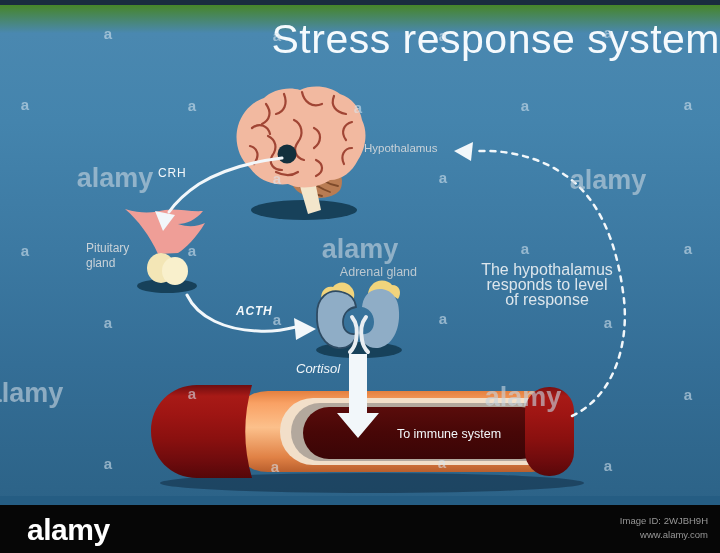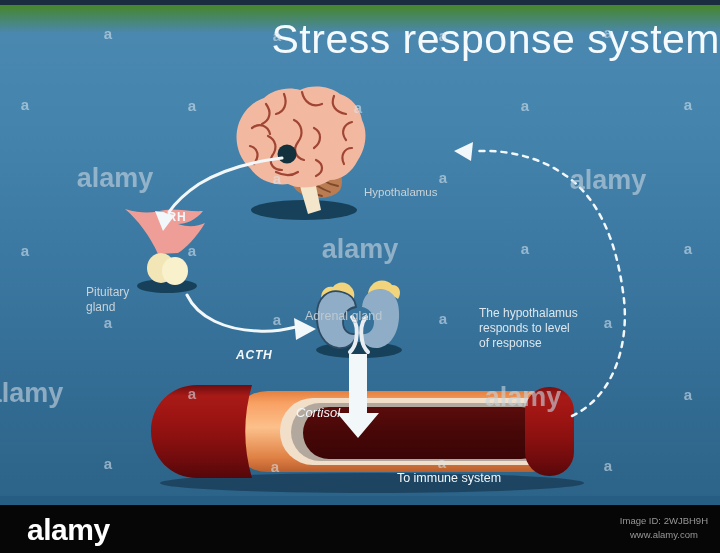--- a/index.html
+++ b/index.html
@@ -11,37 +11,37 @@
   .title{position:absolute;left:0;top:16px;width:720px;text-align:right;
          font-size:41px;font-weight:400;color:#f5fafd;letter-spacing:.5px;}
   .art{position:absolute;left:0;top:0;width:720px;height:553px;}
   
   .wm-layer{position:absolute;inset:0;pointer-events:none;}
   .wm-a{position:absolute;transform:translate(-50%,-50%);font-weight:bold;
         font-size:15px;color:rgba(216,230,239,.58);}
   .wm-alamy{position:absolute;transform:translate(-50%,-50%);font-weight:bold;
         font-size:27px;letter-spacing:0;color:rgba(197,212,222,.62);}
   
-  .lbl{position:absolute;color:#c9d2d8;font-size:11.5px;line-height:14px;margin-top:44px;}
+  .lbl{position:absolute;color:#c9d2d8;font-size:11.5px;line-height:14px;}
   .lbl.white{color:#f2f7fa;}
   .lbl-hypothalamus{left:364px;top:141px;}
-  .lbl-crh{left:158px;top:166px;font-weight:bold;letter-spacing:.8px;font-size:12px;}
+  .lbl-crh{left:158px;top:166px;font-weight:normal;letter-spacing:.8px;font-size:12px;}
   .lbl-pituitary{left:86px;top:241px;width:62px;font-size:12px;line-height:15px;}
   .lbl-acth{left:236px;top:304px;font-weight:bold;letter-spacing:.8px;font-size:12px;font-style:italic;}
-  .lbl-adrenal{left:305px;top:265px;width:112px;text-align:left;font-size:12.5px;color:#bcc8d0;}
+  .lbl-adrenal{left:305px;top:265px;width:112px;text-align:right;font-size:12.5px;color:#bcc8d0;}
   .lbl-cortisol{left:296px;top:362px;font-size:13px;font-style:italic;}
   .lbl-immune{left:382px;top:427px;width:134px;text-align:center;font-size:12.5px;}
-  .lbl-feedback{left:479px;top:262px;width:136px;font-size:12px;
+  .lbl-feedback{left:479px;top:262px;width:136px;text-align:center;font-size:16px;
                 line-height:15px;color:#dde6ec;}
   
   .footer-strip{position:absolute;left:0;top:496px;width:720px;height:9px;background:#255d83;}
   .footer{position:absolute;left:0;top:505px;width:720px;height:48px;background:#060606;}
   .footer .logo{position:absolute;left:27px;top:8px;font-size:30px;font-weight:bold;
                 color:#ffffff;letter-spacing:-.5px;}
-  .footer-right{position:absolute;right:12px;top:9px;text-align:center;font-size:9.5px;
+  .footer-right{position:absolute;right:12px;top:9px;text-align:right;font-size:9.5px;
                 line-height:14px;color:#979797;}
 </style>
 </head>
 <body>
 
 <div class="stage">
   <div class="bg"></div>
   <div class="top-strip"></div>
 
   <div class="title">Stress response system</div>

